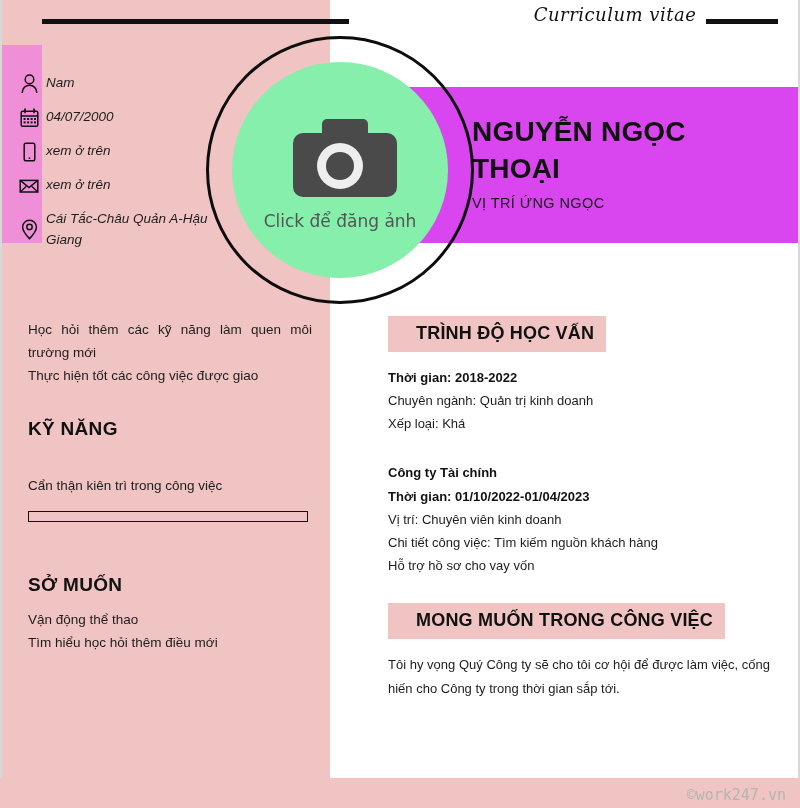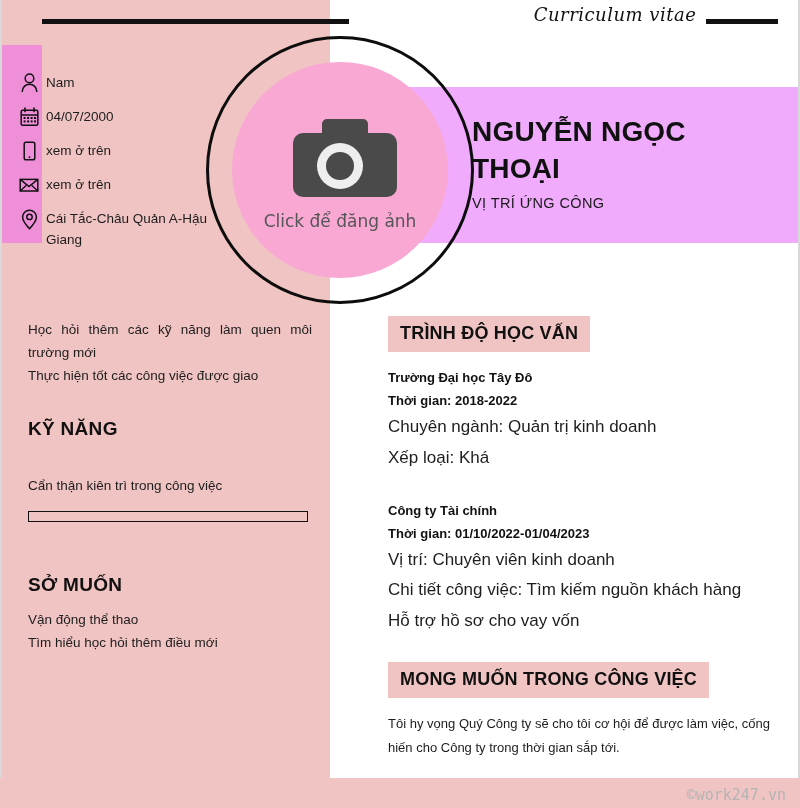--- a/index.html
+++ b/index.html
@@ -77,23 +77,24 @@
   
   .contact-list {
     position: absolute;
     left: 12px;
     top: 72px;
     width: 300px;
     z-index: 5;
   }
   .contact-row {
     display: flex;
-    align-items: flex-start;
+    align-items: center;
     margin-bottom: 12px;
     min-height: 22px;
+    font-style: italic;
   }
   .contact-ico {
     width: 34px;
     flex: 0 0 34px;
     display: flex;
     align-items: flex-start;
     justify-content: center;
     padding-top: 1px;
   }
   .contact-ico svg { display: block; }
@@ -120,42 +121,42 @@
     border: 3px solid #0d0d0d;
     border-radius: 50%;
   }
   .photo-inner {
     position: absolute;
     left: 26px;
     top: 26px;
     width: 216px;
     height: 216px;
     border-radius: 50%;
-    background: #f9a8d4;
+    background: #86efac;
     display: flex;
     flex-direction: column;
     align-items: center;
     justify-content: center;
   }
   .cam-svg { display: block; margin-bottom: 2px; }
   .photo-label {
     font-size: 17px;
     color: #555555;
     font-family: "DejaVu Sans", sans-serif;
     margin-top: 4px;
   }
 
   
   .name-banner {
     position: absolute;
     left: 330px;
     top: 87px;
     width: 470px;
     height: 156px;
-    background: #f0abfc;
+    background: #d946ef;
     z-index: 2;
     padding: 26px 0 0 142px;
   }
   .name-text {
     font-size: 28px;
     font-weight: bold;
     color: #111111;
     line-height: 1.33;
     letter-spacing: 0.2px;
   }
@@ -207,35 +208,35 @@
   .right-body {
     position: absolute;
     left: 388px;
     top: 316px;
     width: 382px;
     z-index: 5;
   }
   .r-head {
     display: inline-block;
     background: #f0c4c2;
-    padding: 7px 12px 8px 12px;
+    padding: 7px 12px 8px 28px;
     font-size: 18px;
     font-weight: bold;
     color: #111111;
     letter-spacing: 0.2px;
     margin-bottom: 14px;
   }
   .r-strong {
     font-size: 13px;
     font-weight: bold;
     color: #111111;
     line-height: 1.78;
   }
   .r-line {
-    font-size: 17px;
+    font-size: 13px;
     color: #1d1d1d;
     line-height: 1.78;
   }
   .r-para {
     font-size: 13px;
     color: #1d1d1d;
     line-height: 1.85;
     text-align: justify;
   }
   .r-gap { height: 26px; }
@@ -358,21 +359,21 @@
         </svg>
       </span>
       <span class="contact-text">Cái Tắc-Châu Quản A-Hậu Giang</span>
     </div>
 
   </div>
 
   <div class="name-banner">
     <div class="name-text">NGUYỄN NGỌC</div>
     <div class="name-text">THOẠI</div>
-    <div class="name-sub">VỊ TRÍ ỨNG CÔNG</div>
+    <div class="name-sub">VỊ TRÍ ỨNG NGỌC</div>
   </div>
 
   <div class="photo-wrap">
     <div class="photo-ring"></div>
     <div class="photo-inner">
       <svg class="cam-svg" width="122" height="96" viewBox="0 0 122 96">
         <path d="M38 10 h46 a5 5 0 0 1 5 5 v9 h19 a10 10 0 0 1 10 10 v44 a10 10 0 0 1 -10 10 h-84 a10 10 0 0 1 -10 -10 v-44 a10 10 0 0 1 10 -10 h19 v-9 a5 5 0 0 1 5 -5 z" fill="#4a4a4a"></path>
         <circle cx="61" cy="57" r="23" fill="#eeeeee"></circle>
         <circle cx="61" cy="57" r="14" fill="#4a4a4a"></circle>
       </svg>
@@ -404,21 +405,20 @@
       <div class="l-line">Vận động thể thao</div>
       <div class="l-line">Tìm hiểu học hỏi thêm điều mới</div>
     </div>
 
   </div>
 
   <div class="right-body">
 
     <div>
       <div class="r-head">TRÌNH ĐỘ HỌC VẤN</div>
-      <div class="r-strong">Trường Đại học Tây Đô</div>
       <div class="r-strong">Thời gian: 2018-2022</div>
       <div class="r-line">Chuyên ngành: Quản trị kinh doanh</div>
       <div class="r-line">Xếp loại: Khá</div>
     </div>
 
     <div class="r-gap"></div>
 
     <div>
       <div class="r-strong">Công ty Tài chính</div>
       <div class="r-strong">Thời gian: 01/10/2022-01/04/2023</div>

